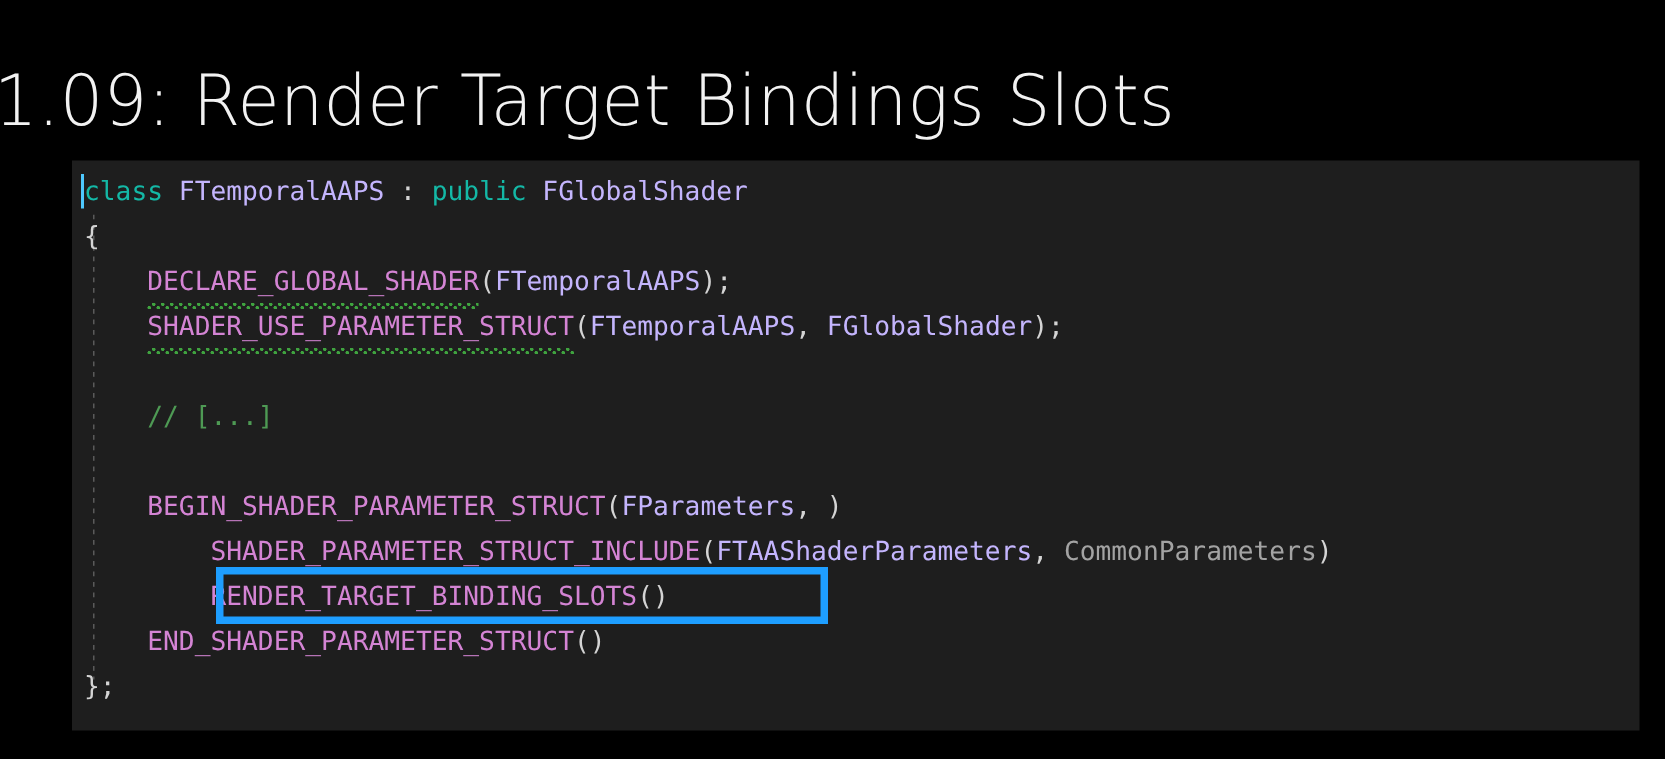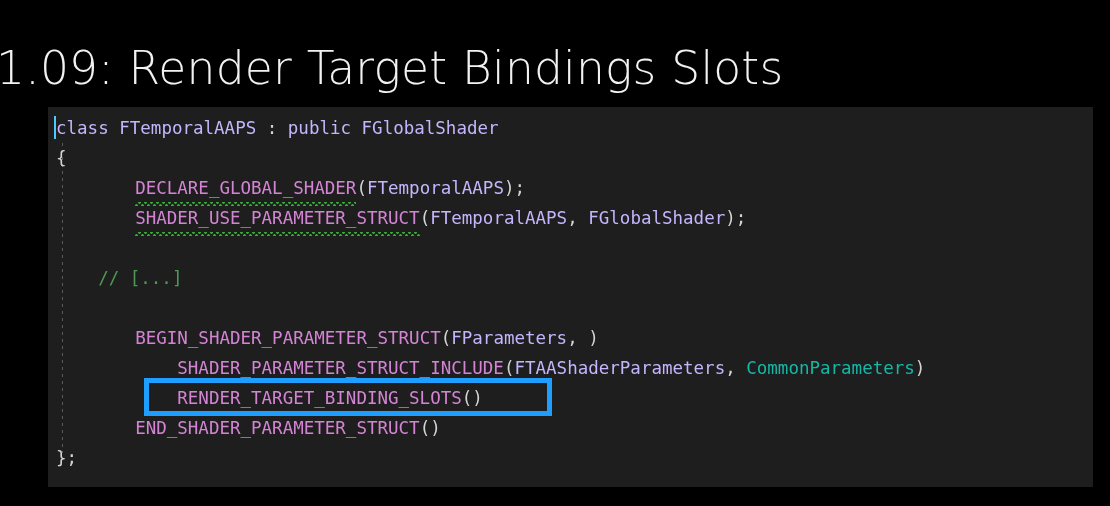--- a/index.html
+++ b/index.html
@@ -81,26 +81,26 @@
     left: 14px;
     top: 36px;
     width: 1px;
     height: 310px;
     background-image: linear-gradient(to bottom, #6e6e6e 0 3px, transparent 3px 7px);
     background-size: 1px 7px;
     opacity: 0.75;
   }
 
   
-  .t-key      { color: #c4b5fd; }   
+  .t-key      { color: #14b8a6; }   
   .t-type     { color: #c4b5fd; }   
-  .t-macro    { color: #d484d4; margin-left: 37px; }   
+  .t-macro    { color: #d484d4; }   
   .t-punc     { color: #d4d4d4; }
   .t-comment  { color: #4e9a54; }
-  .t-plain    { color: #14b8a6; }   
+  .t-plain    { color: #a3a3a3; }   
 
   
   .squiggle {
     position: relative;
     display: inline-block;
   }
   .squiggle::after {
     content: "";
     position: absolute;
     left: 0;

